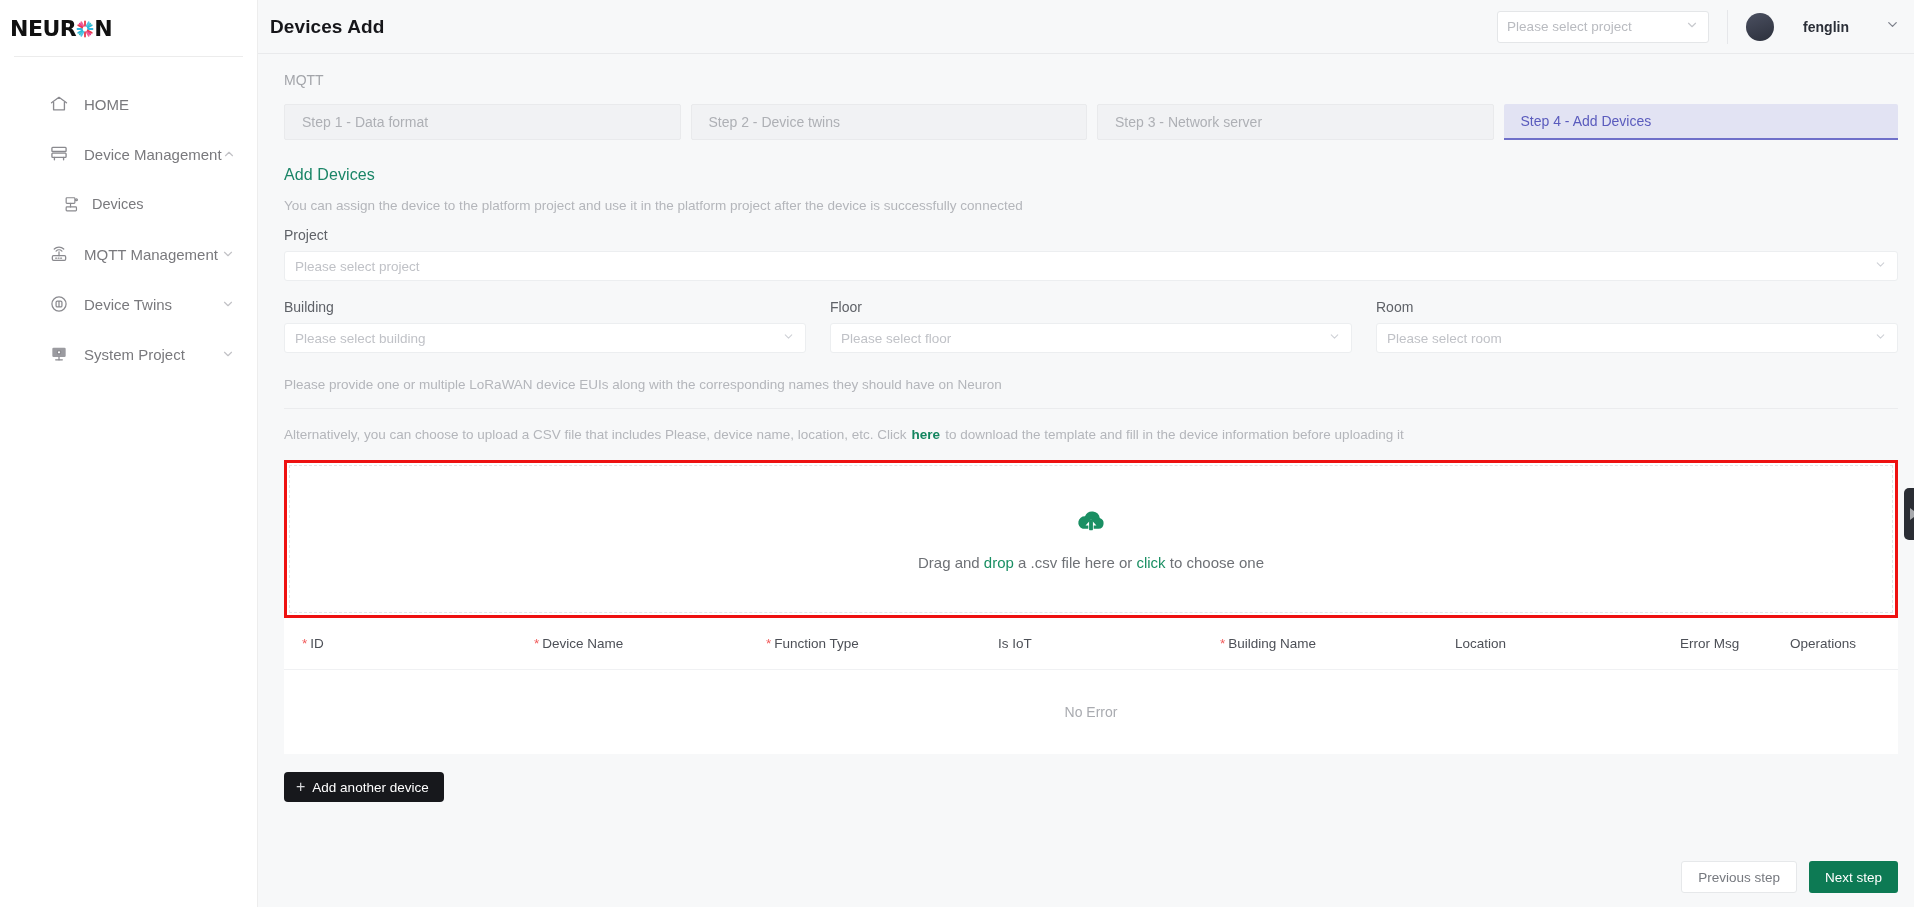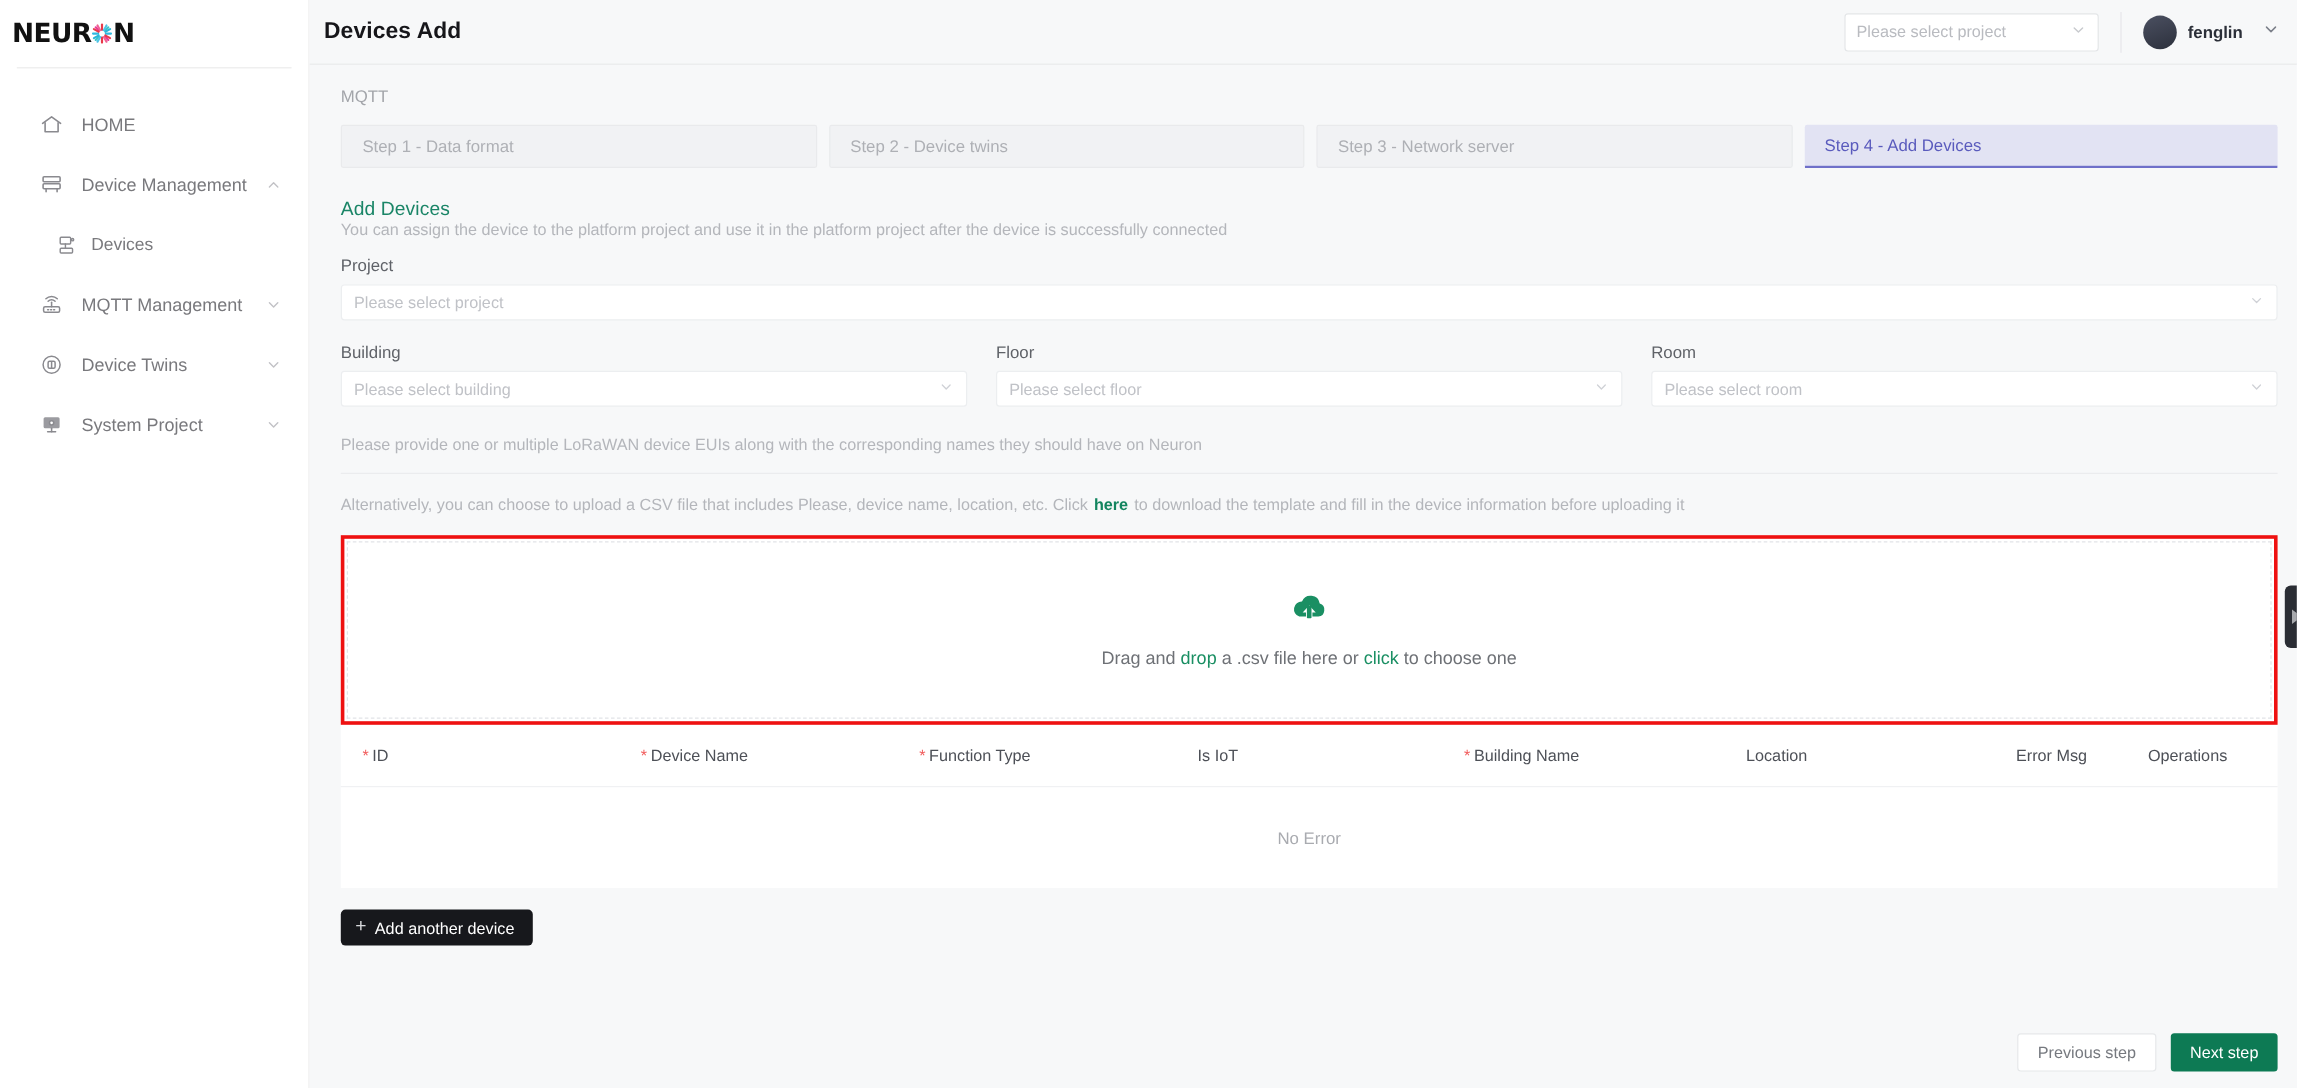--- a/index.html
+++ b/index.html
@@ -27,21 +27,21 @@
     font-weight: 900; font-size: 22px; letter-spacing: -0.5px; color: #111111;
   }
   .logo .o-mark {
     display: inline-block; width: 18px; height: 18px; position: relative;
     margin: 0 0px; transform: translateY(2px);
   }
   .logo .o-mark svg { display:block; }
   .sidebar-divider {
     height: 1px; background: #ececec; margin: 0 14px 22px 14px;
   }
-  .nav { padding: 0 0 0 0; }
+  .nav { padding: 0 0 0 16px; }
   .nav-item {
     display: flex; align-items: center; height: 50px;
     padding: 0 22px 0 32px; color: #79797d; font-size: 15px;
     cursor: pointer; user-select: none;
   }
   .nav-item .nav-icon {
     width: 22px; height: 22px; margin-right: 14px; flex: 0 0 22px;
     display: flex; align-items: center; justify-content: center;
     color: #8a8a8f;
   }
@@ -65,21 +65,21 @@
   }
   .topbar-right { margin-left: auto; display: flex; align-items: center; }
   .project-select {
     width: 212px; height: 32px; background: #ffffff;
     border: 1px solid #e4e6e8; border-radius: 3px;
     display: flex; align-items: center; padding: 0 9px;
     font-size: 13.5px; color: #b9bbc0;
   }
   .project-select .caret { margin-left: auto; color: #c8cace; }
   .topbar-sep { width: 1px; height: 34px; background: #e6e7ea; margin: 0 18px; }
-  .user-box { display: flex; align-items: center; cursor: pointer; }
+  .user-box { display: flex; align-items: center; cursor: pointer; gap: 20px; }
   .avatar {
     width: 28px; height: 28px; border-radius: 50%;
     background: linear-gradient(160deg,#4b5061 0%, #2c303c 100%);
     margin-right: 9px;
   }
   .user-name { font-size: 14px; color: #2b2f38; font-weight: bold; }
   .user-caret { margin-left: 16px; color: #7d818b; }
 
   .content {
     flex: 1 1 auto; overflow: hidden; padding: 0 0 0 0; position: relative;
@@ -105,21 +105,21 @@
     border-radius: 2px 2px 0 0;
   }
 
   .section-head {
     padding: 26px 26px 0 26px;
   }
   .section-title {
     font-size: 16px; color: #1a8567; font-weight: normal; letter-spacing: .1px;
   }
   .section-desc {
-    font-size: 13.5px; color: #b4b6bb;
+    margin-top: 14px; font-size: 13.5px; color: #b4b6bb;
   }
 
   .form {
     padding: 14px 26px 0 26px;
   }
   .field-label {
     font-size: 14px; color: #5f6268; margin-bottom: 8px;
   }
   .select-input {
     height: 30px; background: #ffffff; border: 1px solid #eceef0;

